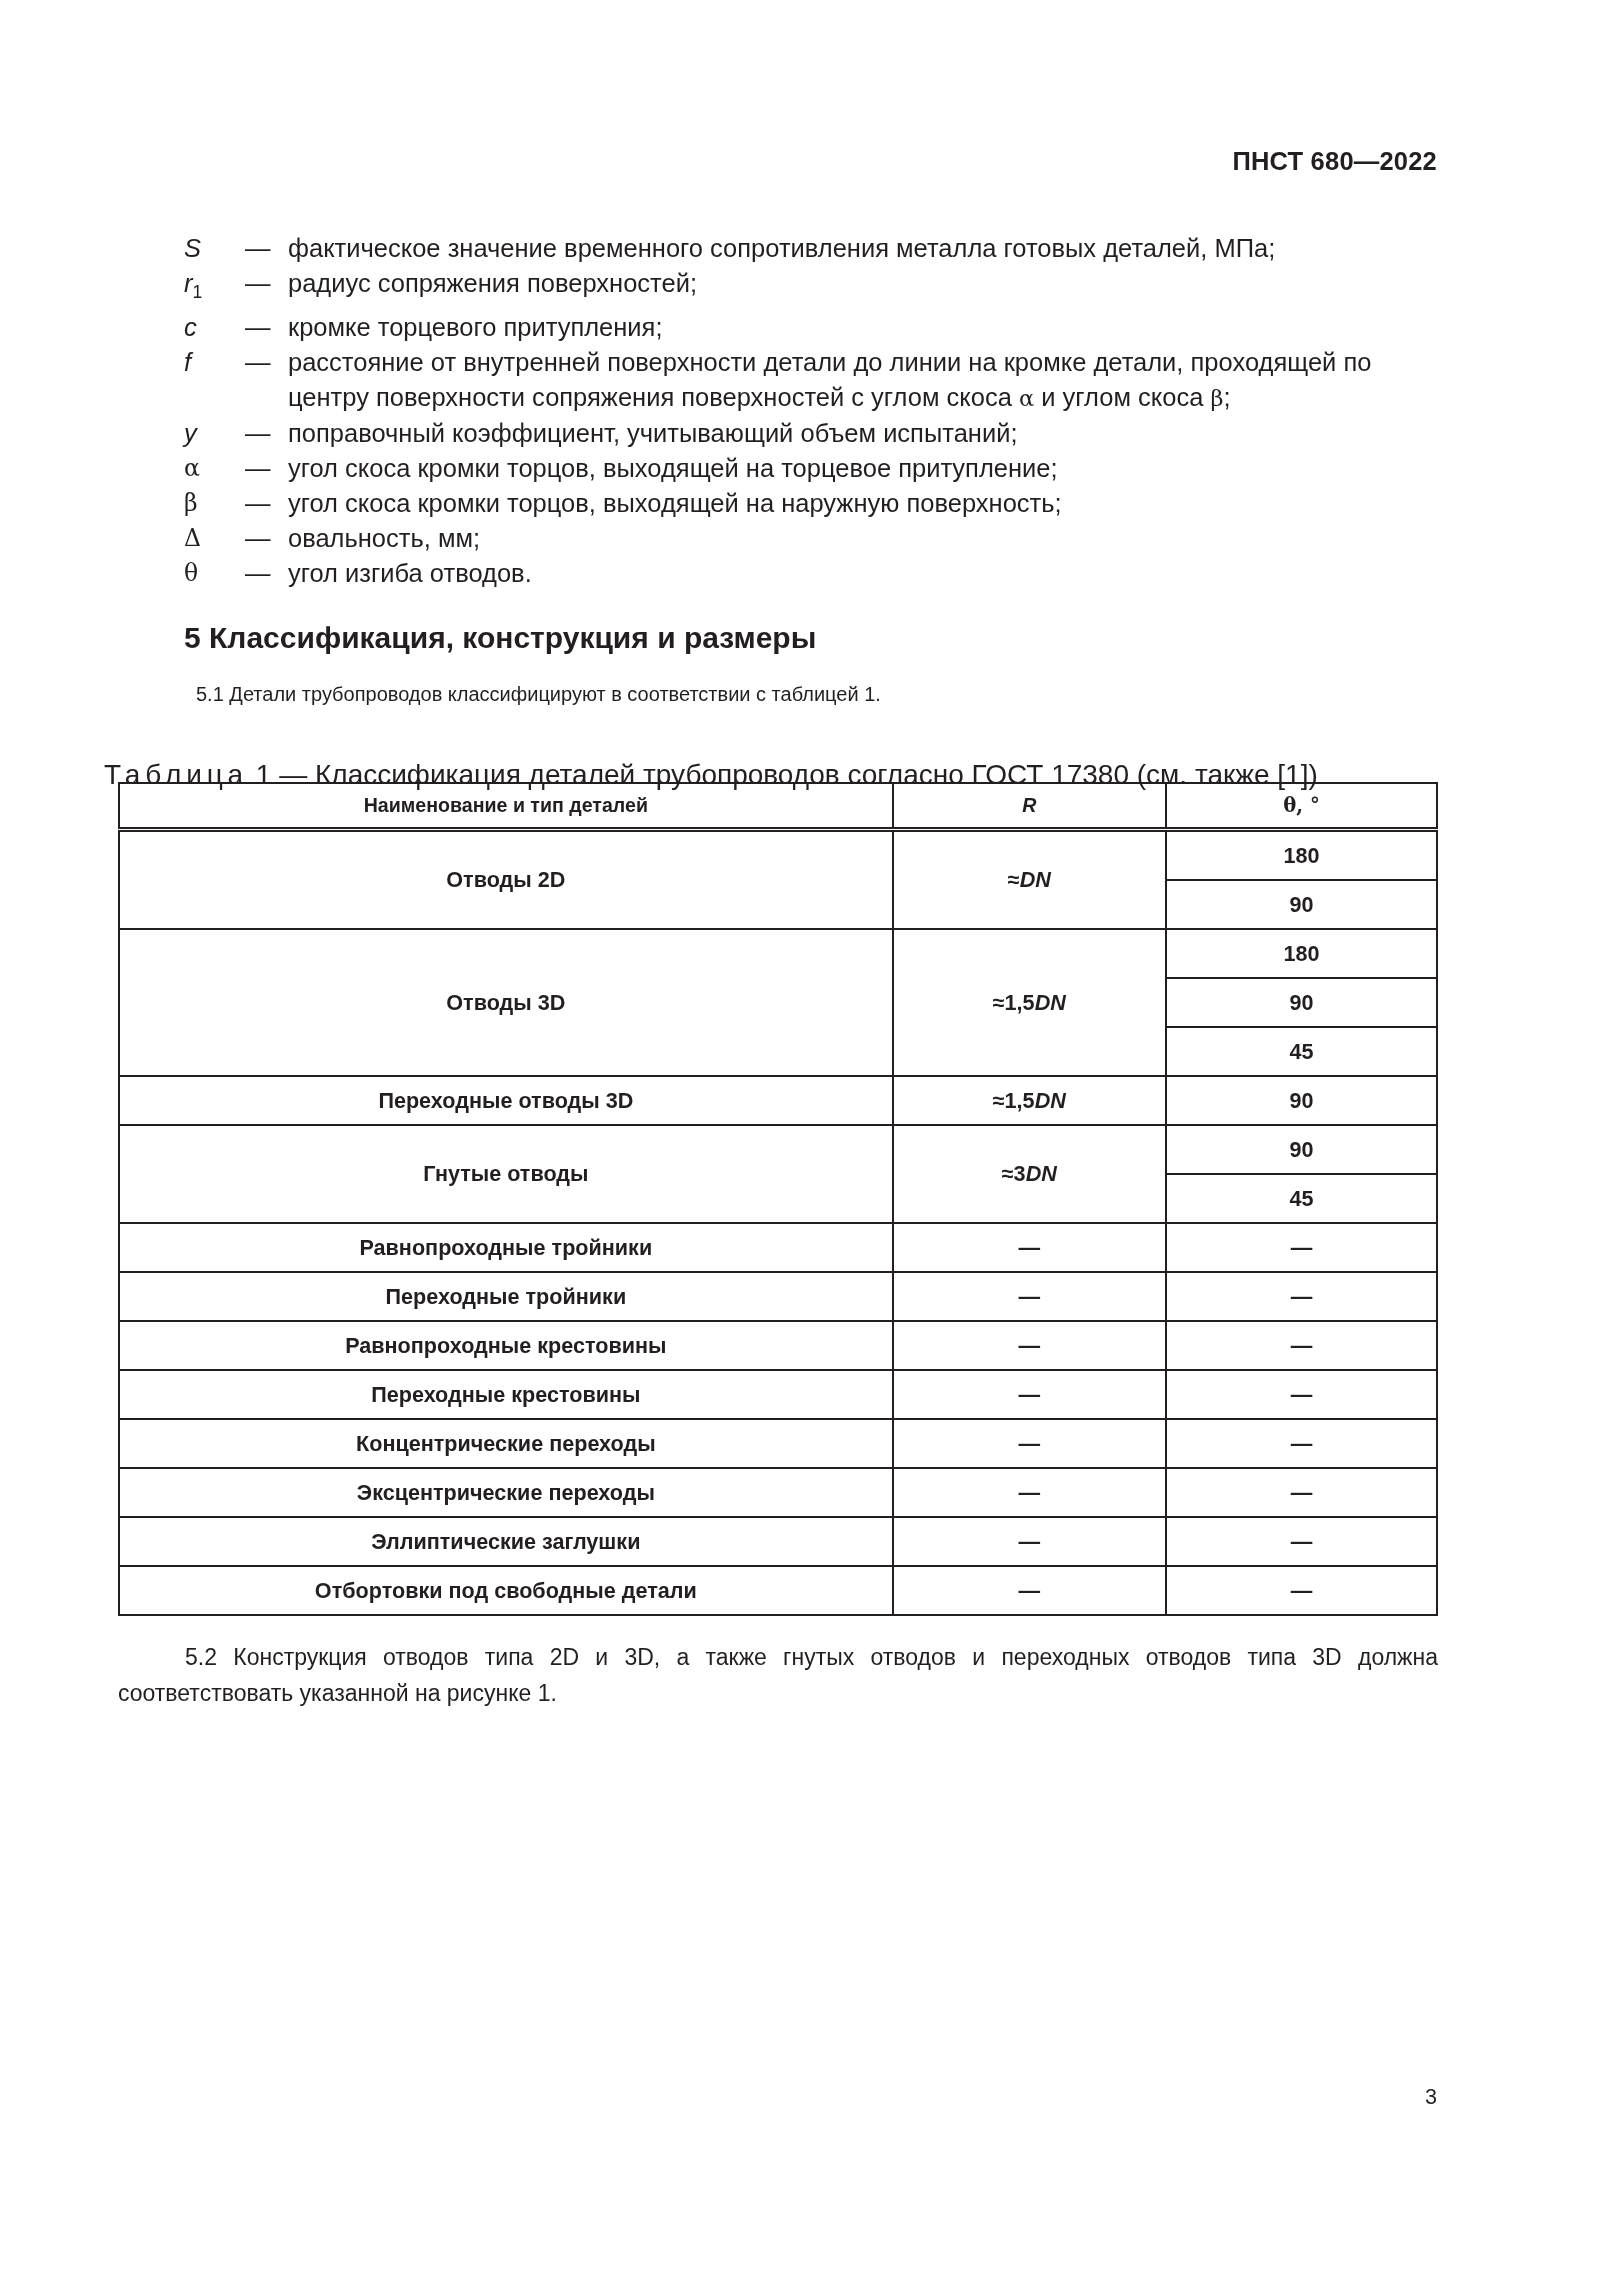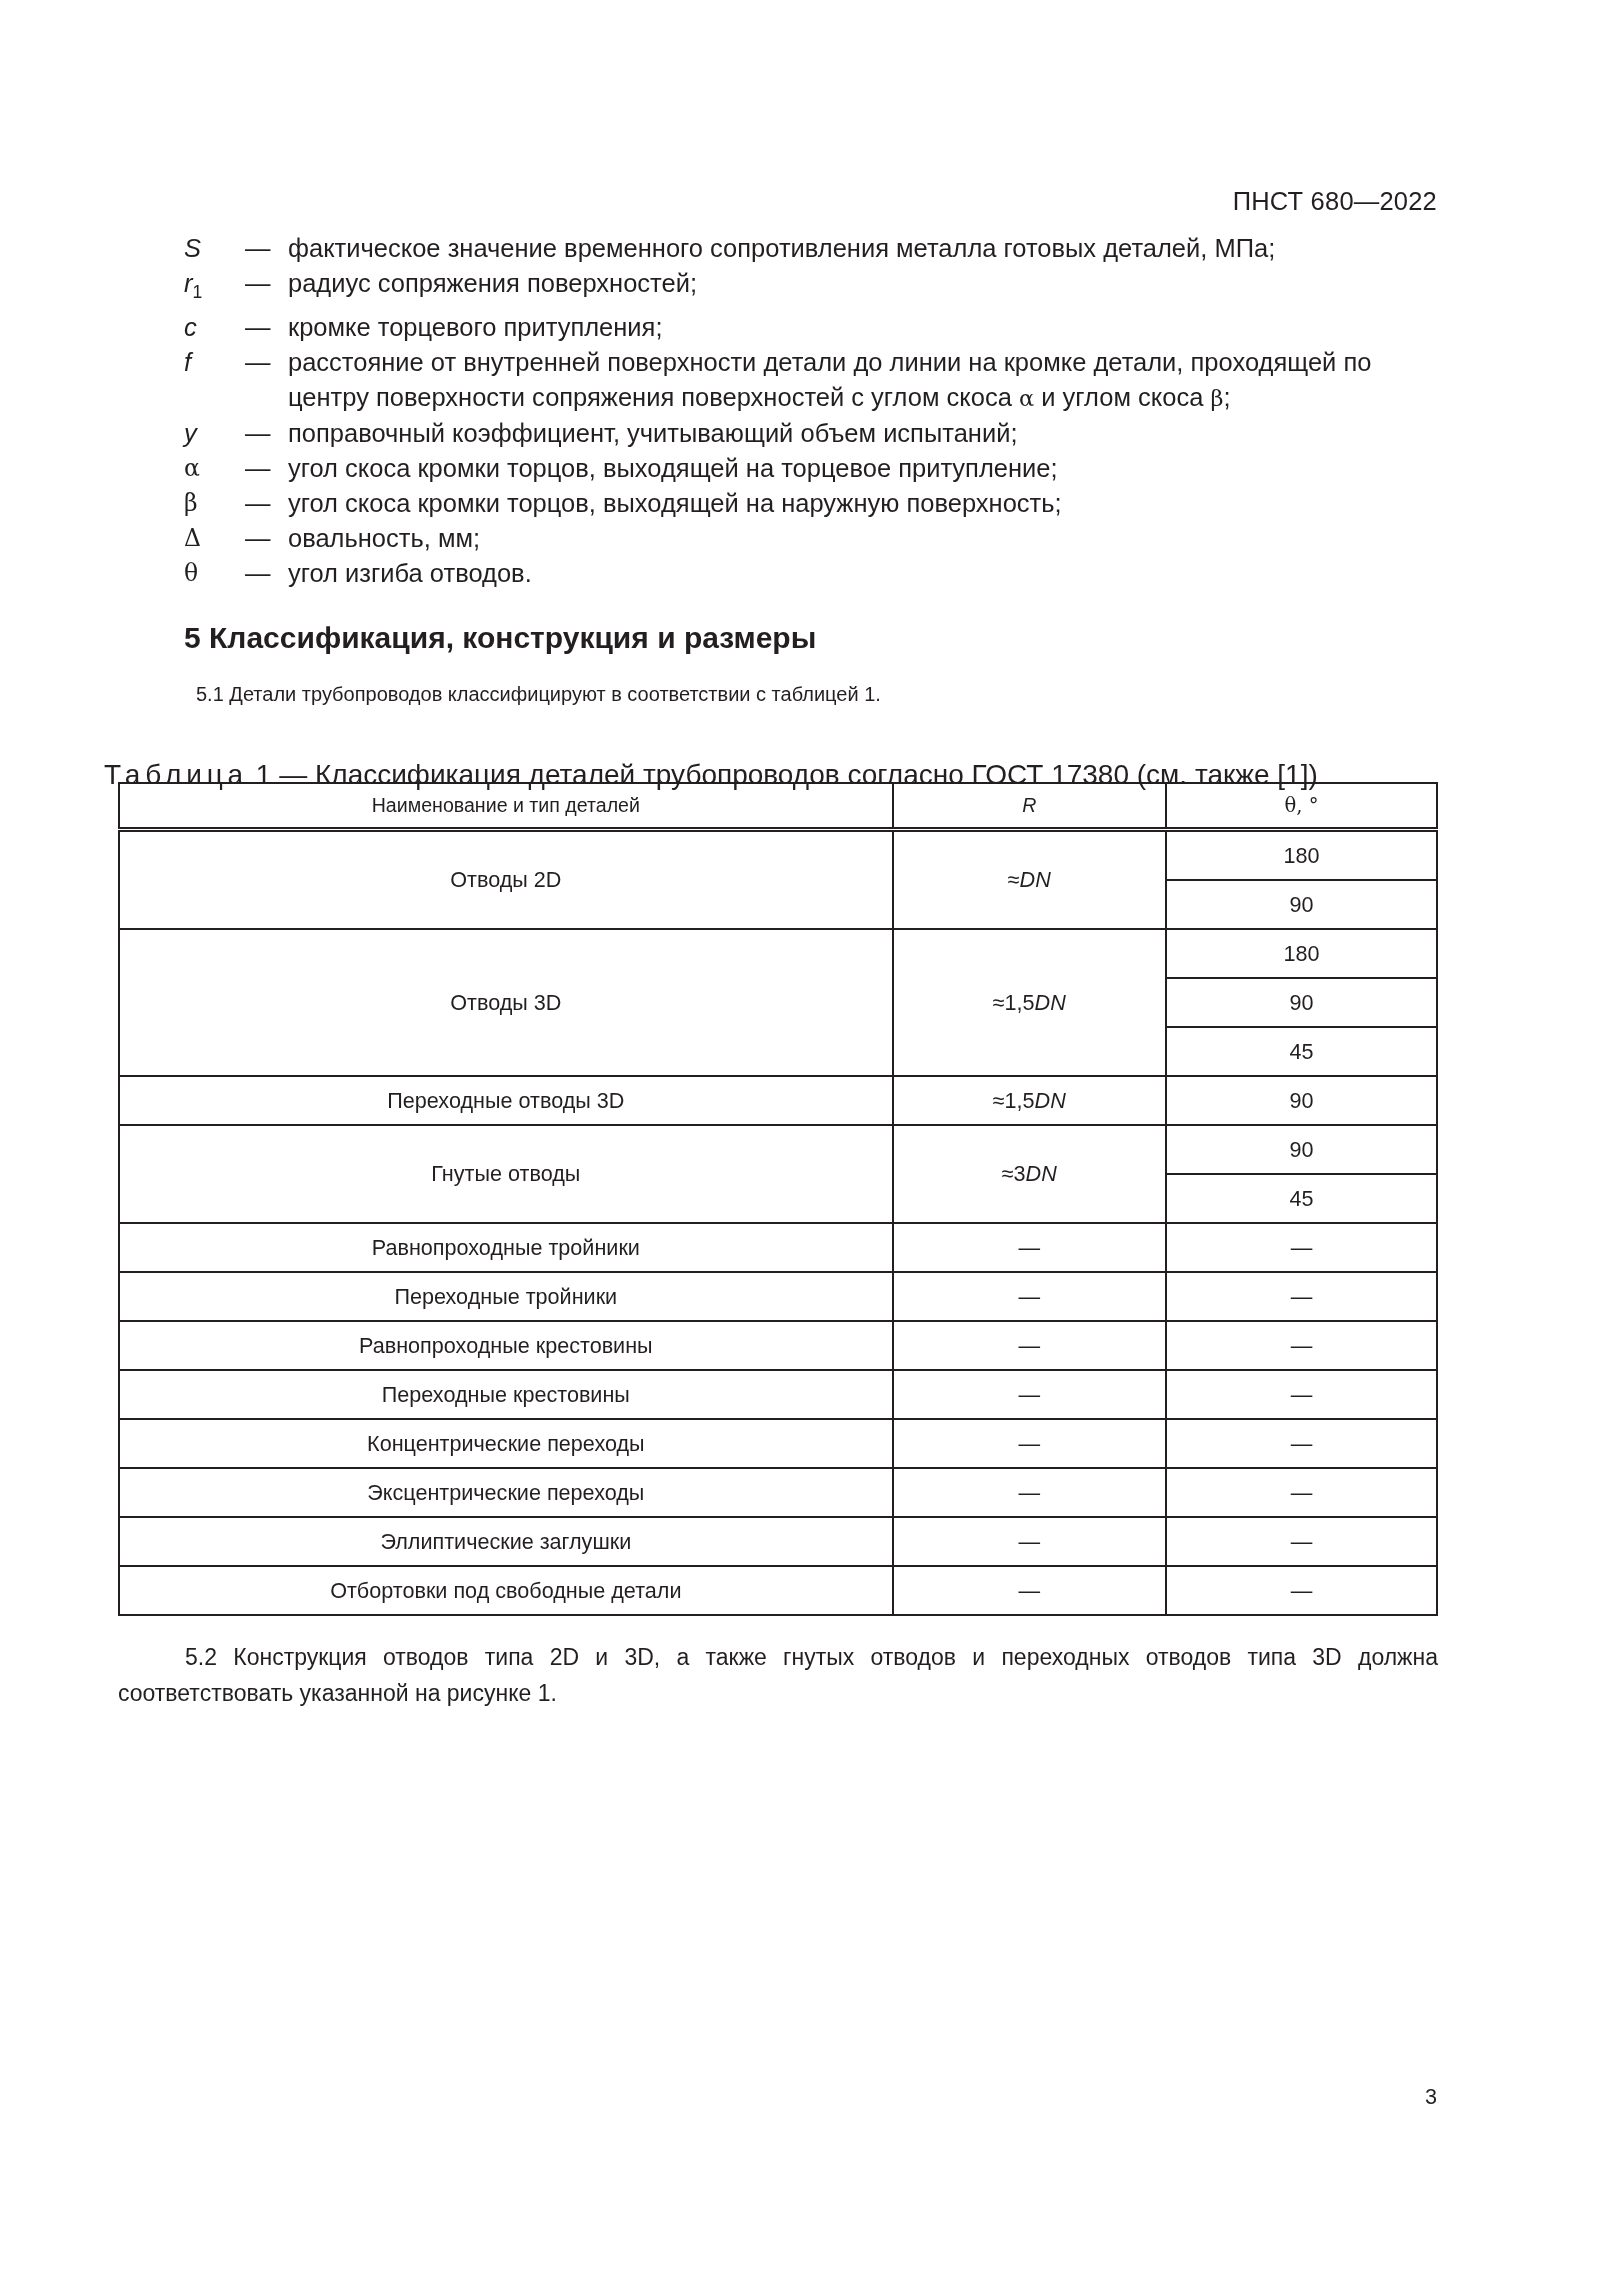--- a/index.html
+++ b/index.html
@@ -2,21 +2,21 @@
 <html><head>
 <meta charset="utf-8">
 <style>
   html, body { margin: 0; padding: 0; background: #ffffff; }
   body {
     width: 1621px; height: 2293px; position: relative; overflow: hidden;
     font-family: "Liberation Sans", sans-serif; color: #231f20;
   }
   .doc-code {
     position: absolute; top: 147px; right: 184px;
-    font-weight: normal; font-size: 25.5px; letter-spacing: 0.2px; margin-top: 40px;
+    font-weight: bold; font-size: 25.5px; letter-spacing: 0.2px;
   }
   .defs {
     position: absolute; top: 231px; left: 184px; width: 1255px;
     font-size: 25.5px; line-height: 35px;
   }
   .def-row { display: flex; }
   .def-sym { width: 61px; flex: none; font-style: italic; }
   .def-sym.greek { font-style: normal; font-family: "DejaVu Serif", serif; font-size: 23.5px; }
   .def-sym sub { font-size: 17.6px; font-style: normal; vertical-align: -5.9px; }
   .def-dash { width: 43px; flex: none; }
@@ -37,21 +37,21 @@
     margin-top: 20px;
   }
   .table-caption .spaced { letter-spacing: 4.9px; }
 
   table.classif {
     position: absolute; top: 782px; left: 118px;
     width: 1320px; border-collapse: collapse;
     font-size: 21.6px; text-align: center;
   }
   table.classif td, table.classif th {
-    border: 2px solid #231f20; padding: 0; font-weight: normal;
+    border: 2px solid #231f20; padding: 0; font-weight: bold;
   }
   table.classif th { height: 43px; font-size: 19.6px; }
   table.classif thead tr th { border-bottom: 5.9px double #231f20; }
   table.classif td { height: 47px; }
   .col-name { width: 774px; }
   .col-r { width: 272px; }
   .col-theta { width: 270px; }
   .ital { font-style: italic; }
   .theta-hdr { font-family: "DejaVu Serif", serif; font-size: 17.6px; }
 

